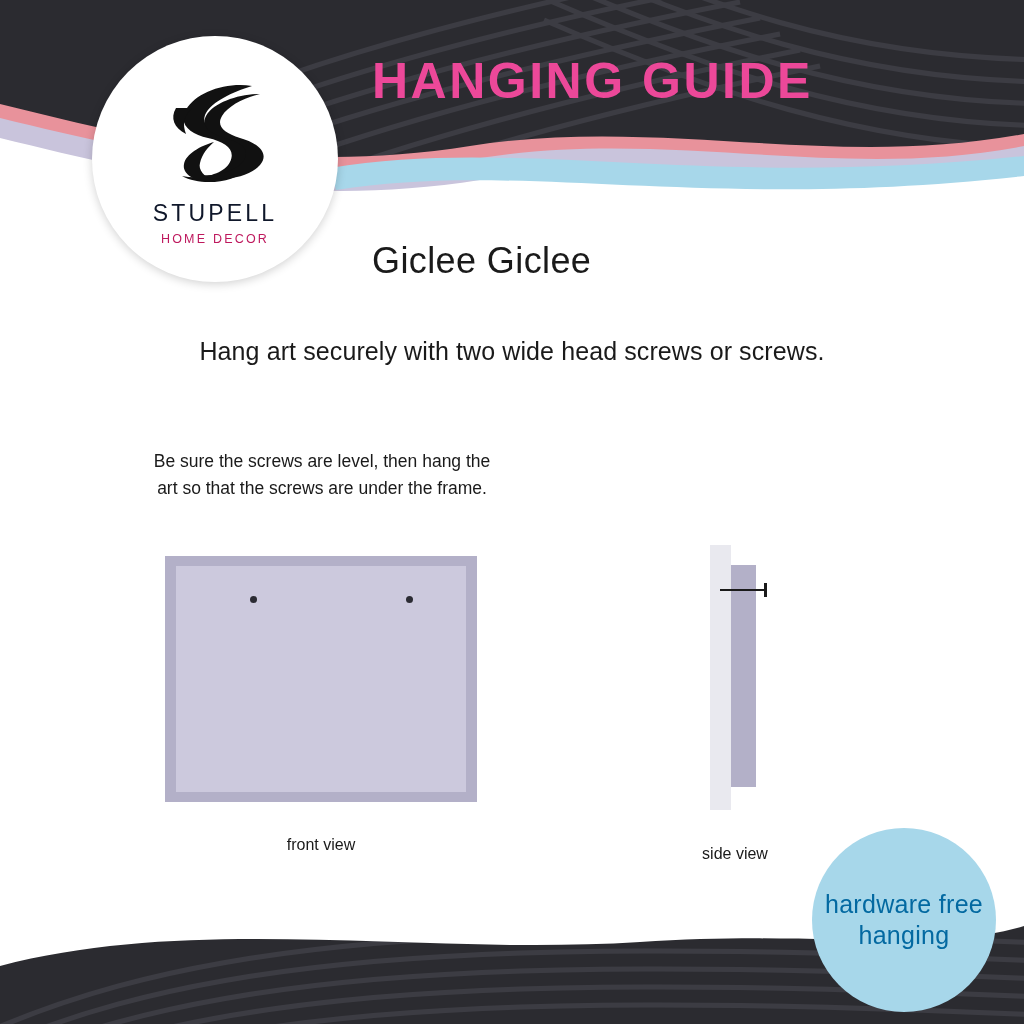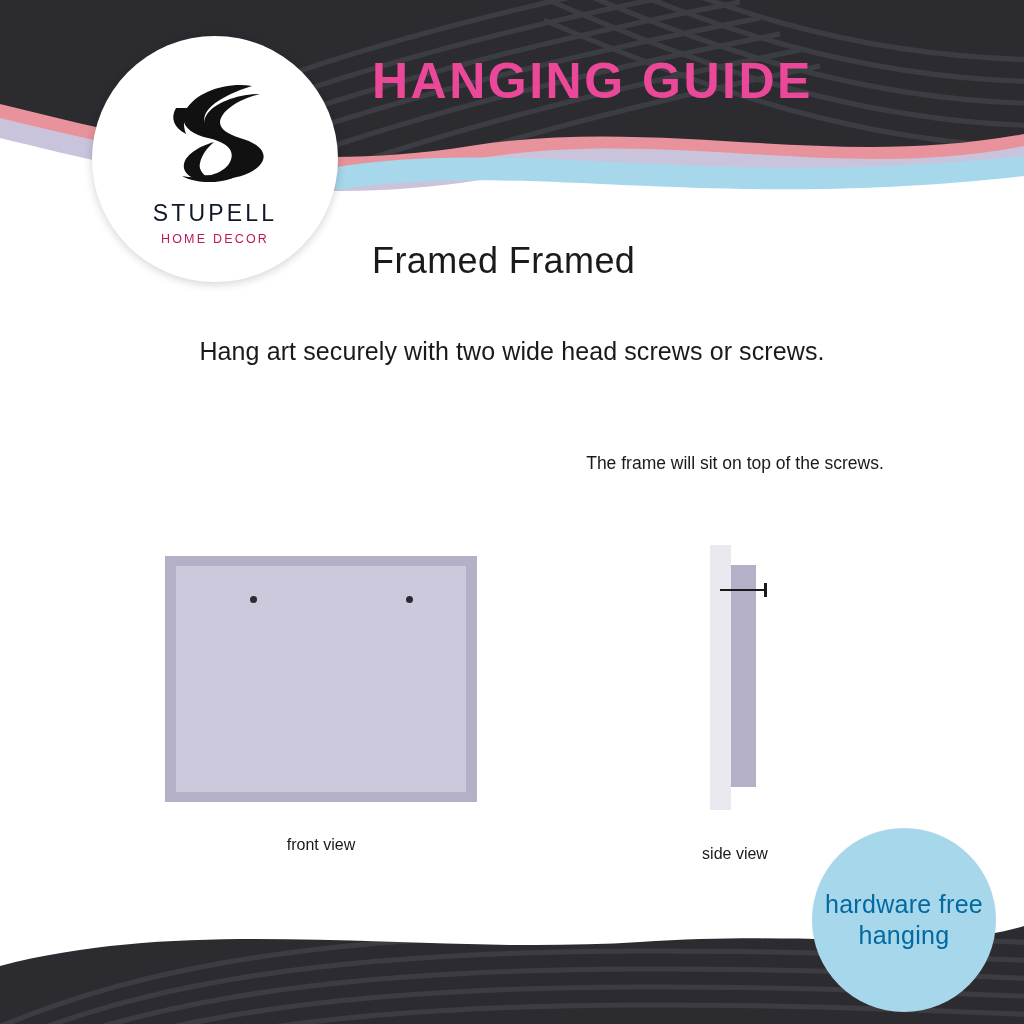--- a/index.html
+++ b/index.html
@@ -279,34 +279,34 @@
       <path d="M104,14 C84,14 58,22 50,36 C44,47 56,55 72,59 C86,63 94,70 88,80 C82,90 62,97 44,95 C62,102 92,99 104,85 C114,73 102,63 84,58 C68,53 60,46 66,36 C72,26 88,18 104,14 Z" fill="#111"></path>
       <path d="M58,62 C44,66 30,74 28,84 C26,94 38,102 58,102 C48,96 42,90 44,83 C46,74 52,67 58,62 Z" fill="#111"></path>
       <path d="M20,28 C14,38 18,48 30,54 C26,44 28,36 36,28 Z" fill="#111"></path>
     </svg>
     <div class="logo-name">STUPELL</div>
     <div class="logo-sub">HOME DECOR</div>
   </div>
 
   <div id="header-title">HANGING GUIDE</div>
 
-  <div id="product-type">Framed Framed</div>
+  <div id="product-type">Giclee Giclee</div>
 
   <div id="main-instruction">Hang art securely with two wide head screws or screws.</div>
 
+  <div id="front-caption" class="caption">Be sure the screws are level, then hang the art so that the screws are under the frame.</div>
 
   <div id="front-view">
     <div id="front-view-inner">
       <div class="screw-dot" id="screw-left"></div>
       <div class="screw-dot" id="screw-right"></div>
     </div>
   </div>
   <div id="front-view-label" class="view-label">front view</div>
 
-  <div id="side-caption" class="caption">The frame will sit on top of the screws.</div>
 
   <div id="side-view">
     <div id="side-wall"></div>
     <div id="side-frame"></div>
     <div id="side-screw"></div>
     <div id="side-screw-head"></div>
   </div>
   <div id="side-view-label" class="view-label">side view</div>
 
   <div id="hardware-badge">

